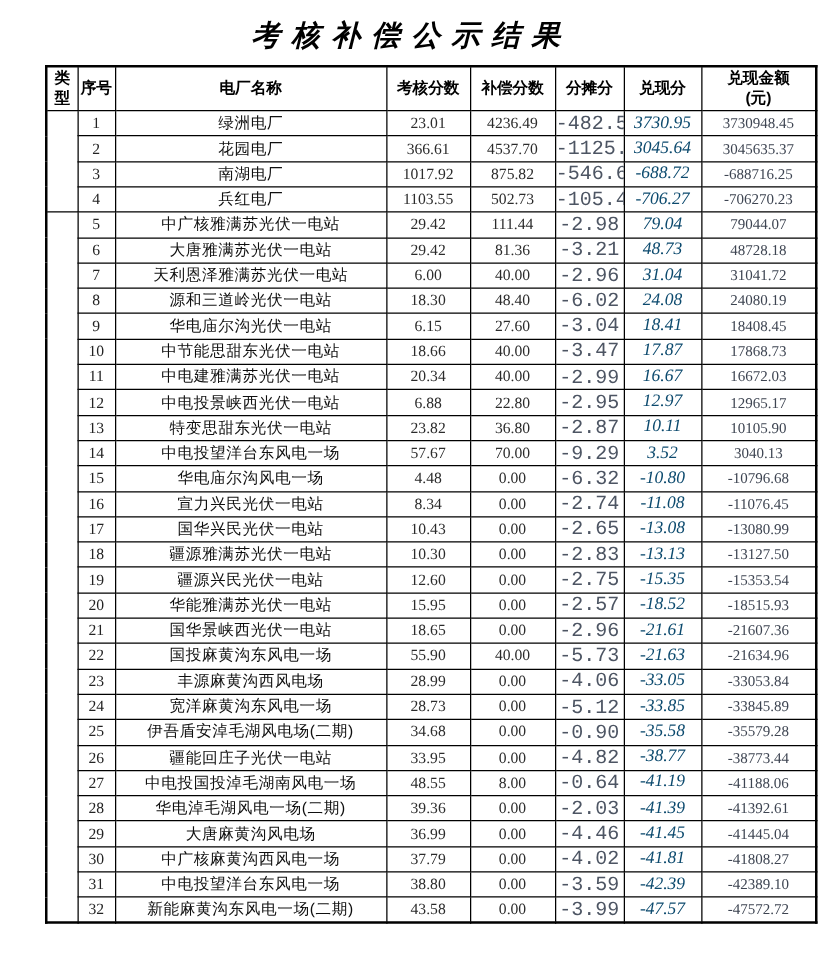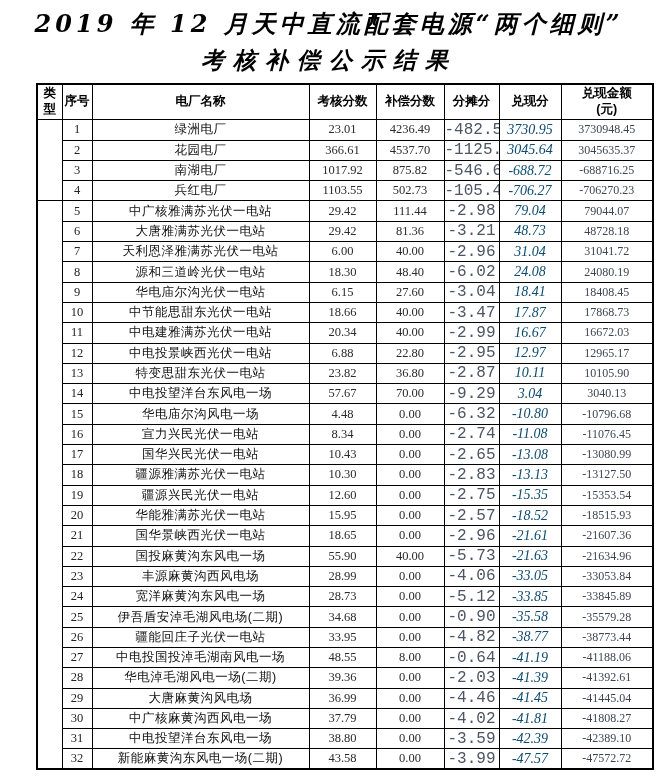--- a/index.html
+++ b/index.html
@@ -105,21 +105,20 @@
     font-size: 12px;
     color: #3e4552;
     text-align: center;
   }
 </style>
 </head>
 <body>
 
 <div class="page">
   <div class="title-block">
-    <div class="title-line1">2019 年 12 月天中直流配套电源“两个细则”</div>
     <div class="title-line2">考核补偿公示结果</div>
   </div>
 
   <table class="results">
     <colgroup>
       <col style="width:25px">
       <col style="width:30px">
       <col style="width:217px">
       <col style="width:67px">
       <col style="width:68px">
@@ -260,21 +259,21 @@
           <td class="c5">-2.87</td>
           <td class="c6">10.11</td>
           <td class="c7">10105.90</td>
         </tr>
         <tr>
           <td class="c1">14</td>
           <td class="c2">中电投望洋台东风电一场</td>
           <td class="c3">57.67</td>
           <td class="c4">70.00</td>
           <td class="c5">-9.29</td>
-          <td class="c6">3.04</td>
+          <td class="c6">3.52</td>
           <td class="c7">3040.13</td>
         </tr>
         <tr>
           <td class="c1">15</td>
           <td class="c2">华电庙尔沟风电一场</td>
           <td class="c3">4.48</td>
           <td class="c4">0.00</td>
           <td class="c5">-6.32</td>
           <td class="c6">-10.80</td>
           <td class="c7">-10796.68</td>

